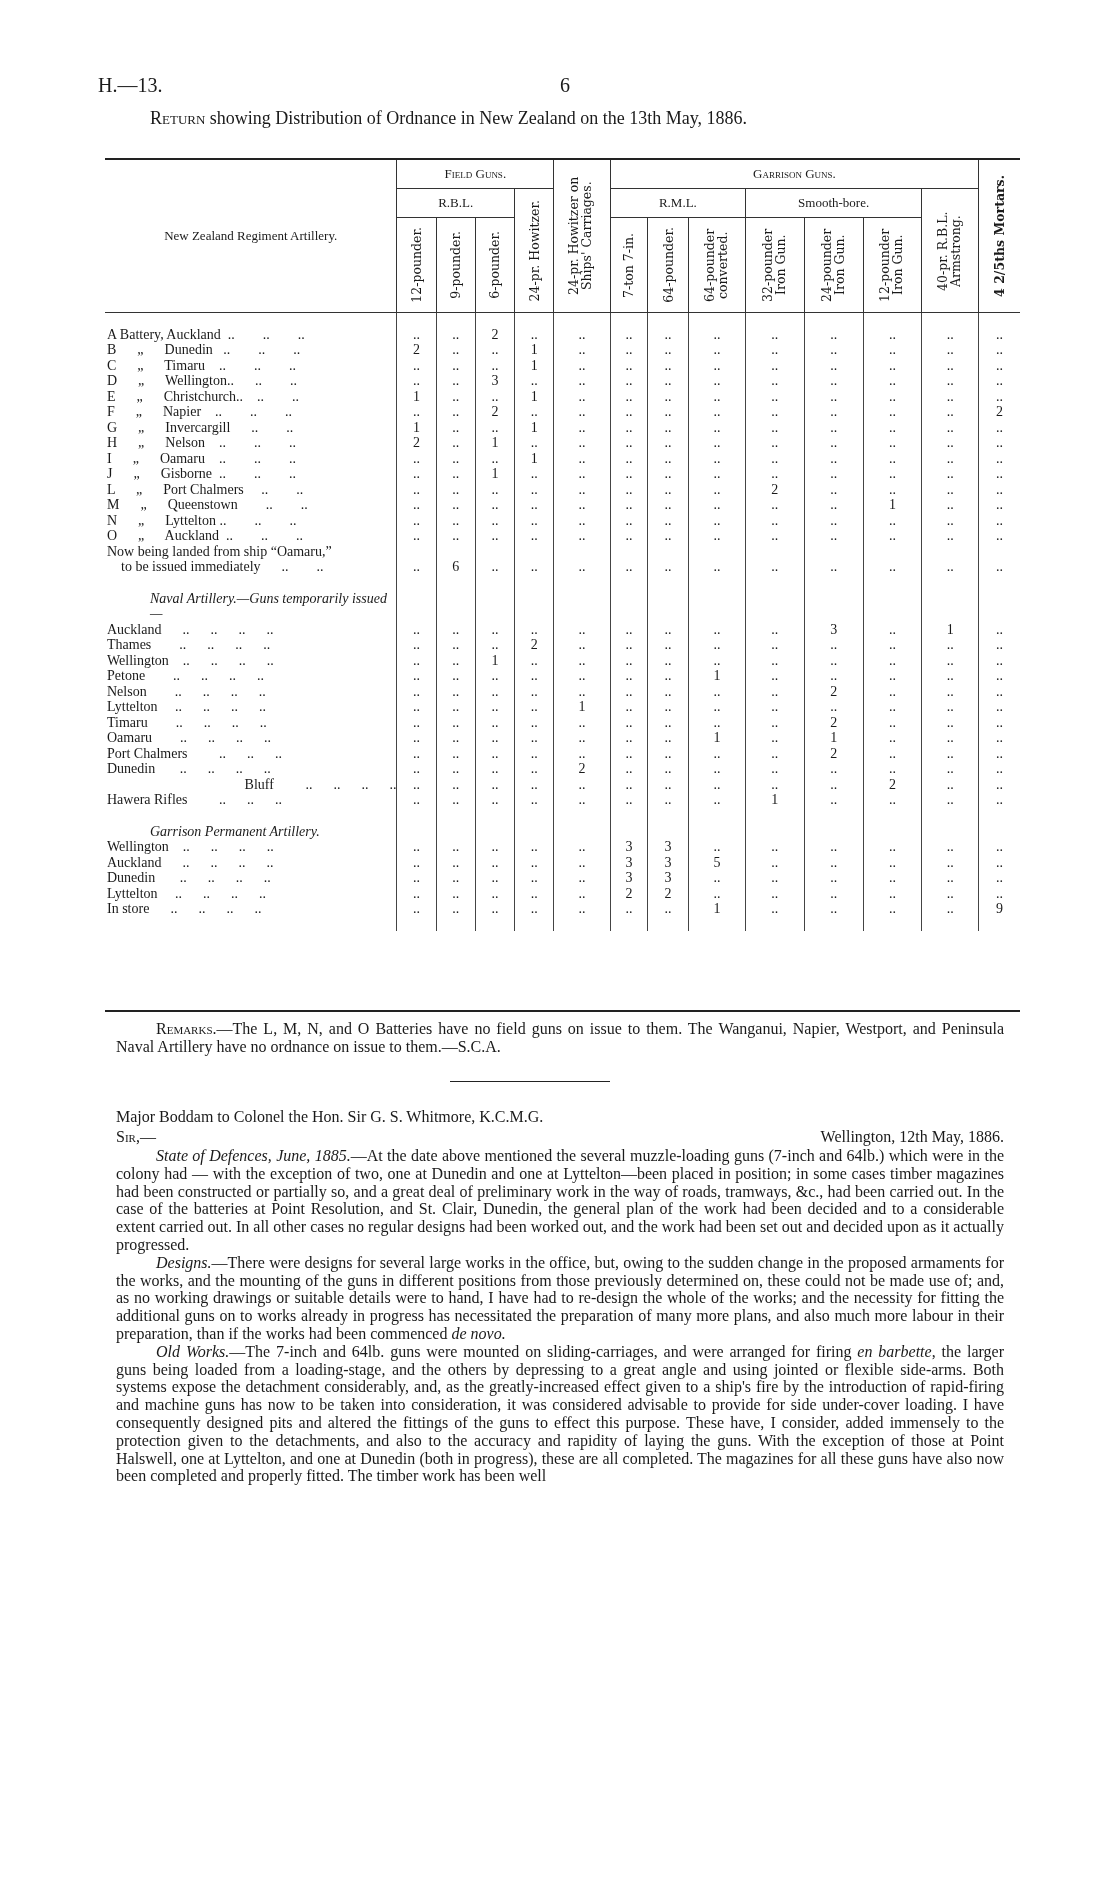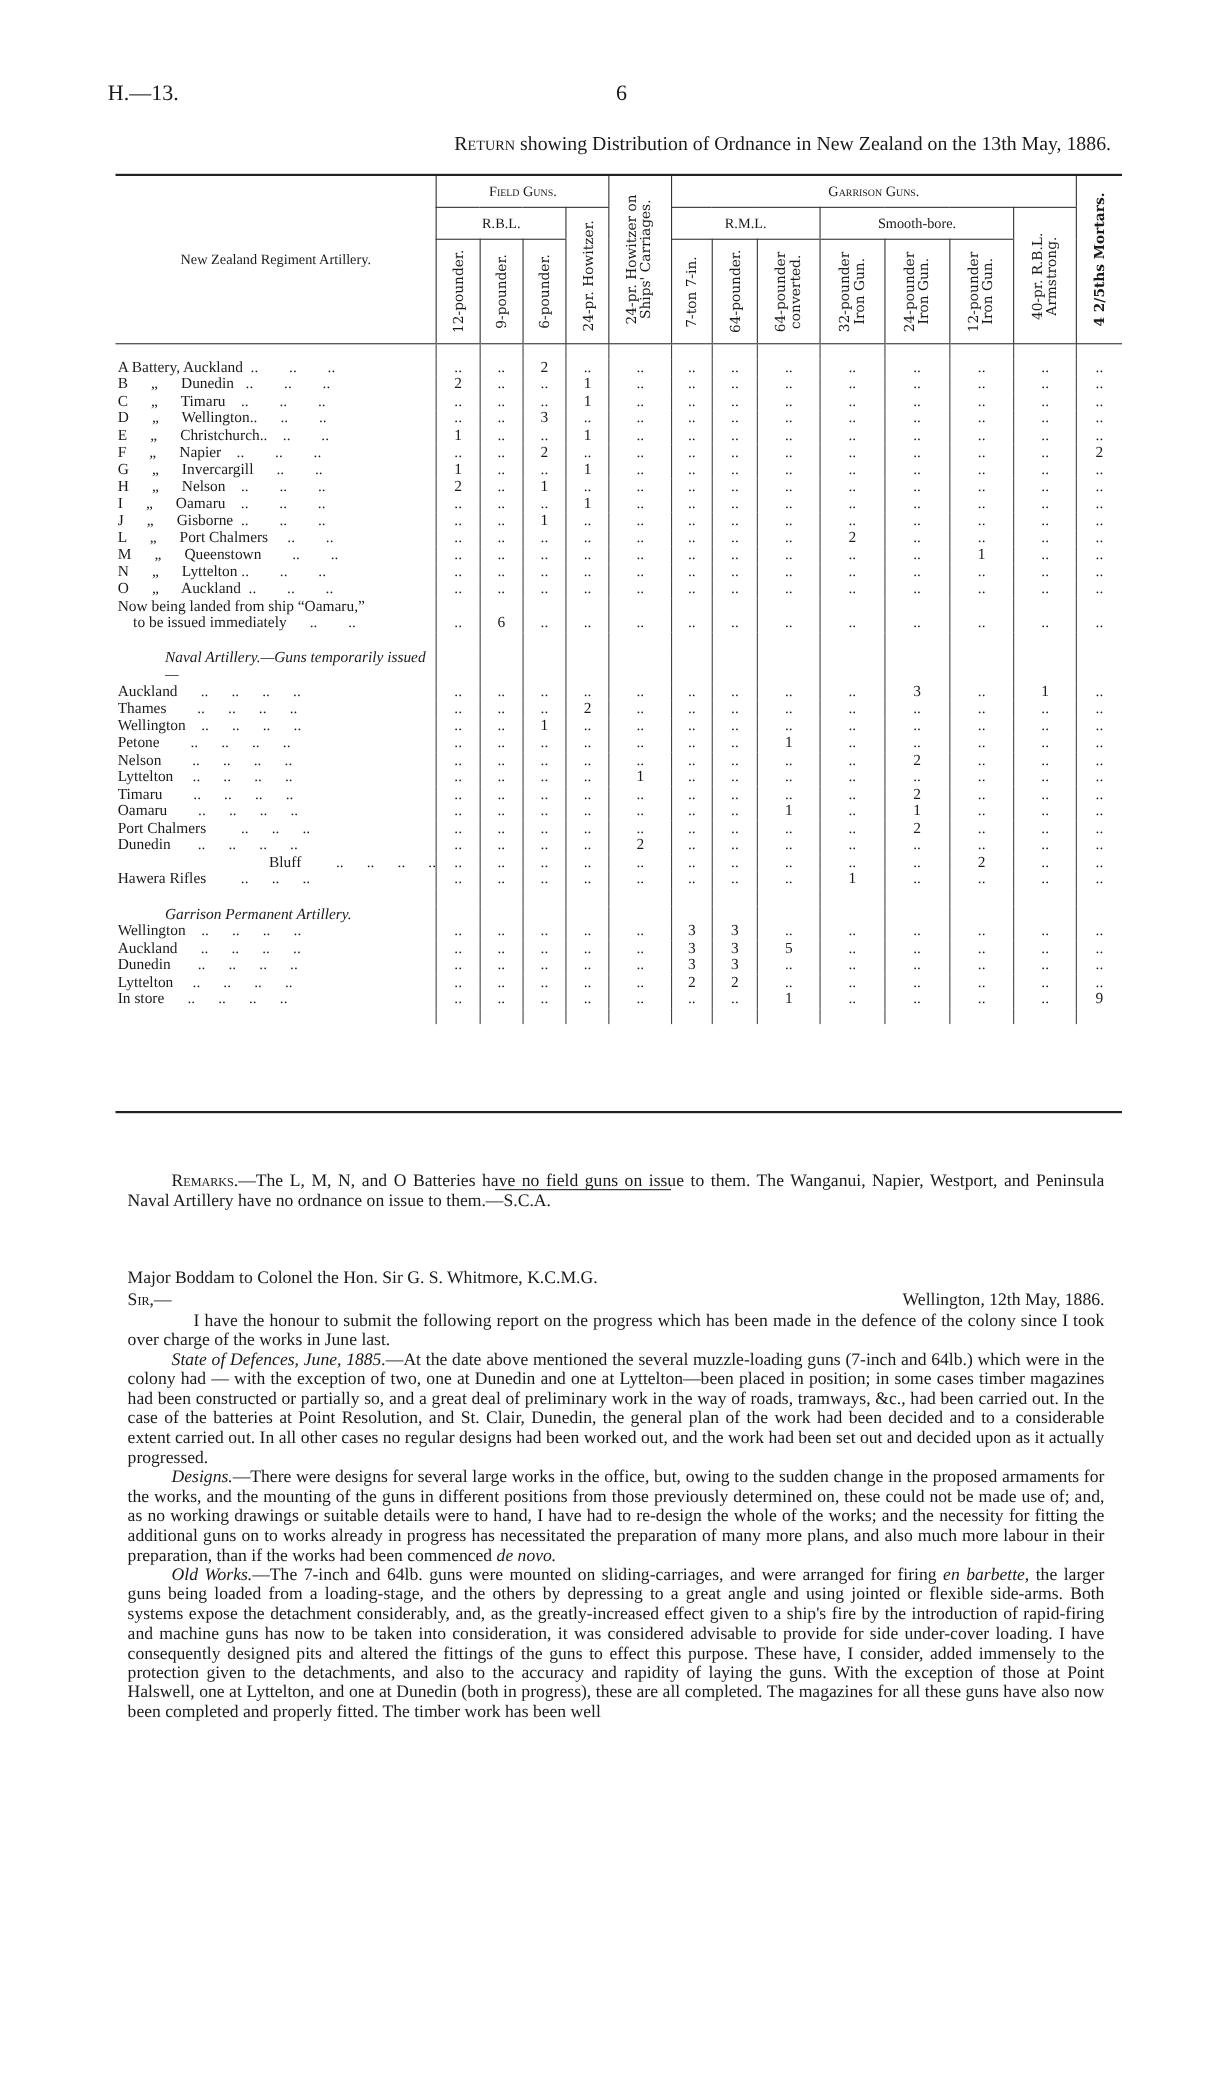--- a/index.html
+++ b/index.html
@@ -1,31 +1,31 @@
 <!DOCTYPE html>
 <html><head>
 <meta charset="utf-8">
 <style>
   html, body { margin:0; padding:0; background:#ffffff; }
   body { width:1114px; height:1886px; position:relative; font-family:"Liberation Serif","DejaVu Serif",serif; color:#1a1a1a; overflow:hidden; }
   .hdr-left { position:absolute; left:98px; top:74px; font-size:20px; }
   .hdr-page { position:absolute; left:560px; top:74px; font-size:20px; }
-  .title { position:absolute; left:150px; top:120px; width:860px; text-align:right; font-size:18px; }
+  .title { position:absolute; left:150px; top:108px; width:860px; text-align:left; font-size:18px; }
   .sc { font-variant:small-caps; }
   .rule { position:absolute; background:#222; }
 
   table.ord { position:absolute; left:105px; top:160px; width:915px; border-collapse:collapse; font-size:14px; }
   table.ord td, table.ord th { padding:0; font-weight:normal; }
   .vcell { border-left:1px solid #333; }
   .vlab { writing-mode:vertical-rl; transform:rotate(180deg); font-size:12.5px; line-height:13px; white-space:nowrap; margin:0 auto; font-family:"DejaVu Serif",serif; }
   .grp { text-align:center; font-size:13px; border-left:1px solid #333; border-bottom:1px solid #333; padding:6px 0 !important; }
   .rowlab { font-size:14px; line-height:15.5px; white-space:nowrap; padding-left:2px !important; }
   .cell { text-align:center; font-size:14px; line-height:15.5px; border-left:1px solid #444; }
   .sect { font-style:italic; font-size:14px; padding-left:45px !important; line-height:15.5px; }
-  .letter { position:absolute; left:116px; width:888px; font-size:16px; line-height:17.8px; text-align:justify;margin-top:45px; }
+  .letter { position:absolute; left:116px; width:888px; font-size:16px; line-height:17.8px; text-align:justify; }
   .ind { text-indent:40px; }
   i { font-style:italic; }
 </style>
 </head>
 <body>
 
 <div class="hdr-left">H.—13.</div>
 <div class="hdr-page">6</div>
 
 <div class="title">
@@ -738,17 +738,16 @@
   <span class="sc">Remarks.</span><span>—The L, M, N, and O Batteries have no field guns on issue to them. The Wanganui, Napier, Westport, and Peninsula Naval Artillery have no ordnance on issue to them.—S.C.A.</span>
 </div>
 
 <div class="rule" style="left:450px;top:1081px;width:160px;height:1px;"></div>
 
 <div class="letter" style="top:1108px;text-align:left;">Major Boddam to Colonel the Hon. Sir G. S. Whitmore, K.C.M.G.</div>
 <div class="letter sc" style="top:1128px;text-align:left;">Sir,—</div>
 <div class="letter" style="top:1128px;text-align:right;padding-right:0;">Wellington, 12th May, 1886.</div>
 
 <div class="letter" style="top:1147px;">
-  <p style="margin:0;text-indent:60px;">I have the honour to submit the following report on the progress which has been made in the defence of the colony since I took over charge of the works in June last.</p>
   <p style="margin:0;" class="ind"><i>State of Defences, June, 1885.</i><span>—At the date above mentioned the several muzzle-loading guns (7-inch and 64lb.) which were in the colony had — with the exception of two, one at Dunedin and one at Lyttelton—been placed in position; in some cases timber magazines had been constructed or partially so, and a great deal of preliminary work in the way of roads, tramways, &amp;c., had been carried out. In the case of the batteries at Point Resolution, and St. Clair, Dunedin, the general plan of the work had been decided and to a considerable extent carried out. In all other cases no regular designs had been worked out, and the work had been set out and decided upon as it actually progressed.</span></p>
   <p style="margin:0;" class="ind"><i>Designs.</i><span>—There were designs for several large works in the office, but, owing to the sudden change in the proposed armaments for the works, and the mounting of the guns in different positions from those previously determined on, these could not be made use of; and, as no working drawings or suitable details were to hand, I have had to re-design the whole of the works; and the necessity for fitting the additional guns on to works already in progress has necessitated the preparation of many more plans, and also much more labour in their preparation, than if the works had been commenced </span><i>de novo.</i></p>
   <p style="margin:0;" class="ind"><i>Old Works.</i><span>—The 7-inch and 64lb. guns were mounted on sliding-carriages, and were arranged for firing </span><i>en barbette</i><span>, the larger guns being loaded from a loading-stage, and the others by depressing to a great angle and using jointed or flexible side-arms. Both systems expose the detachment considerably, and, as the greatly-increased effect given to a ship's fire by the introduction of rapid-firing and machine guns has now to be taken into consideration, it was considered advisable to provide for side under-cover loading. I have consequently designed pits and altered the fittings of the guns to effect this purpose. These have, I consider, added immensely to the protection given to the detachments, and also to the accuracy and rapidity of laying the guns. With the exception of those at Point Halswell, one at Lyttelton, and one at Dunedin (both in progress), these are all completed. The magazines for all these guns have also now been completed and properly fitted. The timber work has been well</span></p>
 </div>
 
 </body></html>

